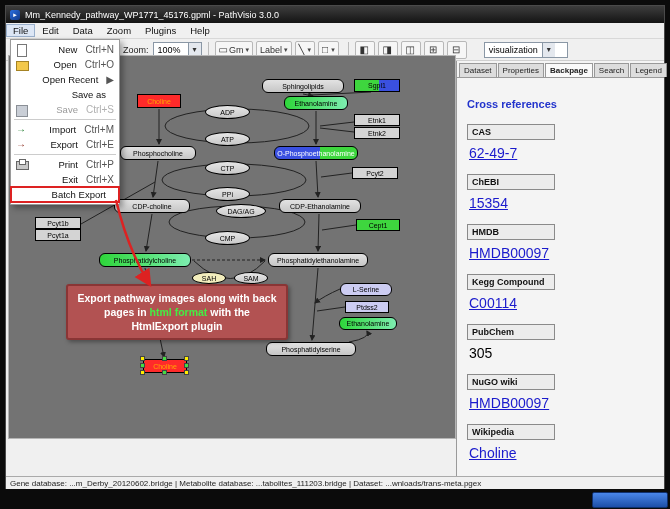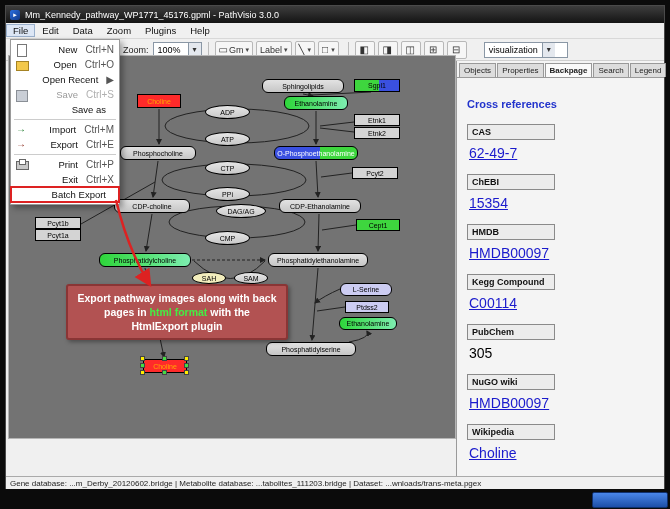--- a/index.html
+++ b/index.html
@@ -312,21 +312,21 @@
             <span>Choline</span>
           </div>
         </div>
       <div id="annotation">
         <span>Export pathway images along with back pages in </span><span class="hl">html format</span><span> with the HtmlExport plugin</span>
       </div>
     </div>
 
     <div id="rightpanel">
       <div id="tabs">
-          <span class="tab">Objects</span>
+          <span class="tab">Dataset</span>
           <span class="tab">Properties</span>
           <span class="tab active">Backpage</span>
           <span class="tab">Search</span>
           <span class="tab">Legend</span>
         </div>
       <div id="backpage">
         <div id="xref-title">Cross references</div>
         <div id="sections">
             <div class="xsec"><div class="hdr">CAS</div><span class="val link">62-49-7</span></div>
             <div class="xsec"><div class="hdr">ChEBI</div><span class="val link">15354</span></div>
@@ -354,29 +354,29 @@
       <div class="fm-item">
         <span class="fm-ic ic-open"></span>
         <span class="fm-label">Open</span>
         <span class="fm-sc">Ctrl+O</span>
       </div>
       <div class="fm-item">
         <span class="fm-ic "></span>
         <span class="fm-label">Open Recent</span>
         <span class="fm-sc">▶</span>
       </div>
+      <div class="fm-item">
+        <span class="fm-ic "></span>
+        <span class="fm-label">Save as</span>
+        <span class="fm-sc"></span>
+      </div>
       <div class="fm-item disabled">
         <span class="fm-ic ic-save"></span>
         <span class="fm-label">Save</span>
         <span class="fm-sc">Ctrl+S</span>
-      </div>
-      <div class="fm-item">
-        <span class="fm-ic "></span>
-        <span class="fm-label">Save as</span>
-        <span class="fm-sc"></span>
       </div>
       <div class="fm-sep"></div>
       <div class="fm-item">
         <span class="fm-ic ic-import"></span>
         <span class="fm-label">Import</span>
         <span class="fm-sc">Ctrl+M</span>
       </div>
       <div class="fm-item">
         <span class="fm-ic ic-export"></span>
         <span class="fm-label">Export</span>

